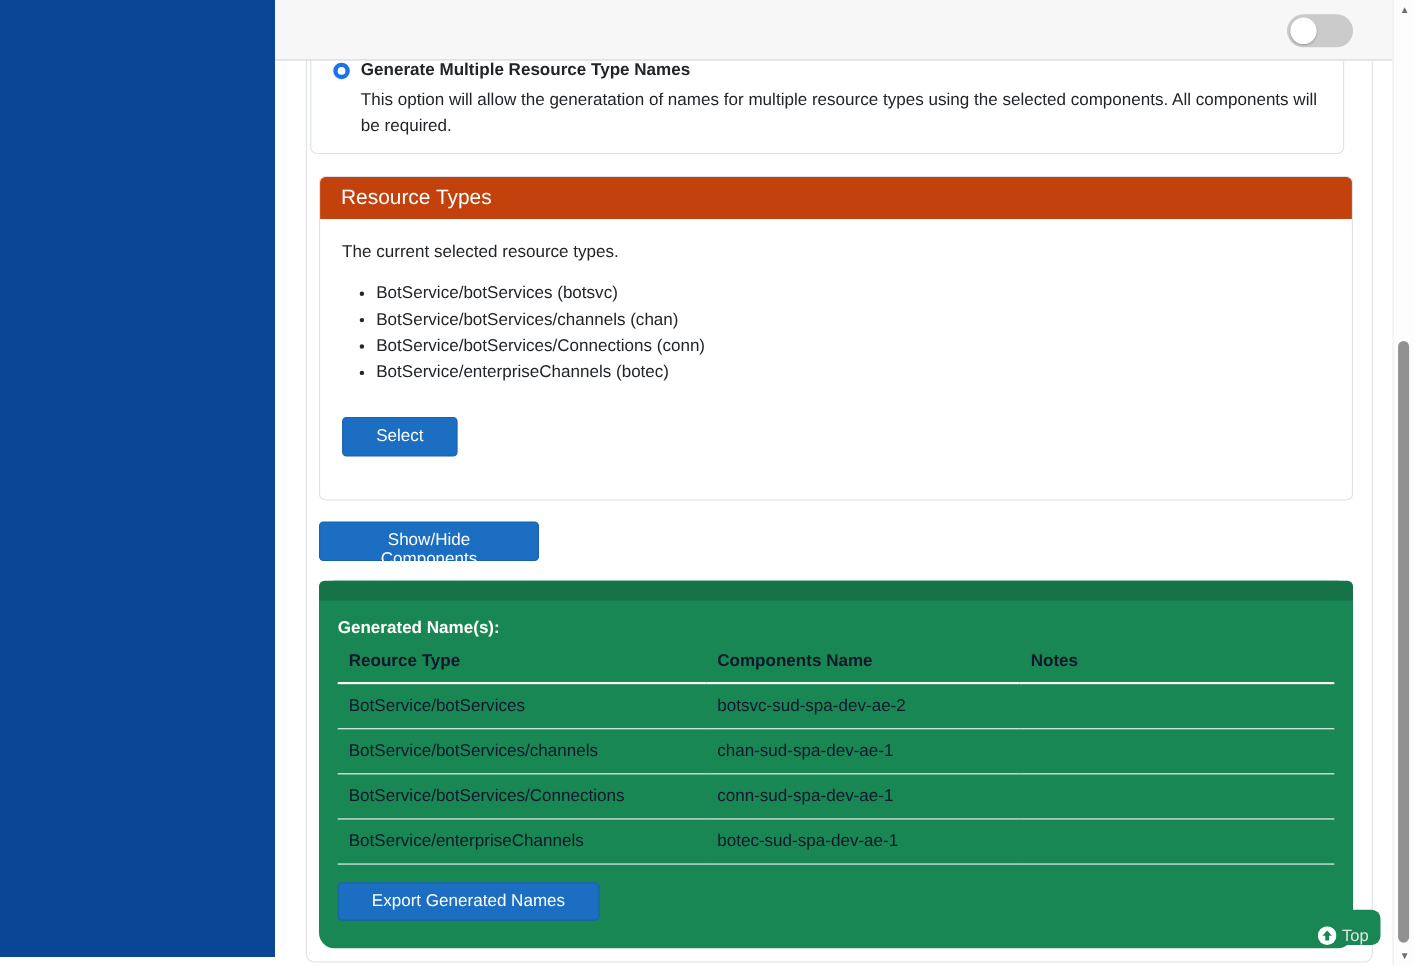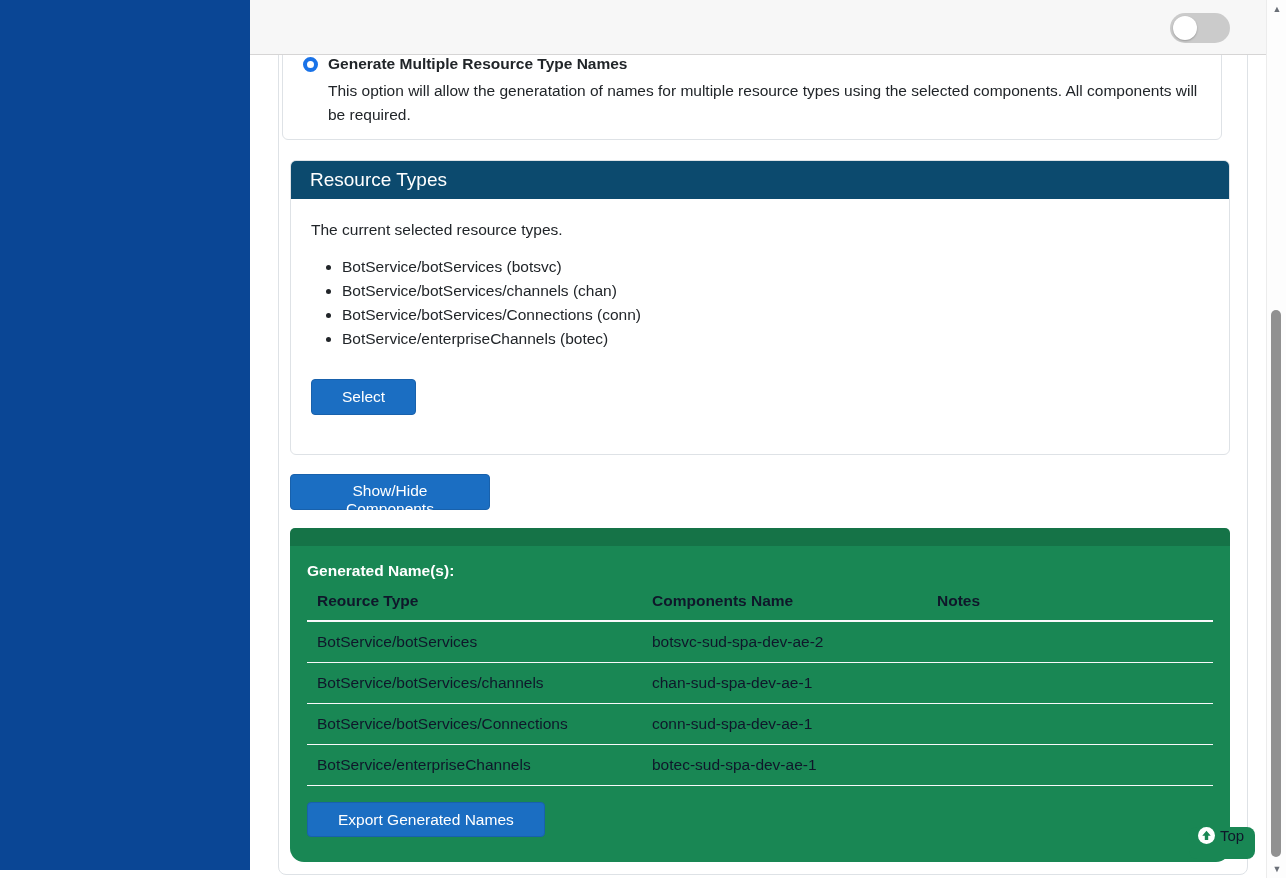--- a/index.html
+++ b/index.html
@@ -40,21 +40,21 @@
   .radio {
     width: 15px; height: 15px; border-radius: 50%;
     border: 4.5px solid #1a73e8; background: #fff;
     margin: 2px 10px 0 0; flex: none; cursor: pointer;
   }
   .option-label { font-weight: bold; font-size: 15.5px; line-height: 18px; }
   .option-desc  { font-size: 15.5px; line-height: 24px; width: 875px; margin-top: 6px; }
 
   .rt-card { left: 290px; top: 160px; width: 940px; height: 295px; }
   .rt-header {
-    height: 38px; background: #0c4a6e; color: #fff;
+    height: 38px; background: #c2410c; color: #fff;
     font-size: 19px; line-height: 38px; padding-left: 19px;
     border-radius: 5px 5px 0 0;
   }
   .rt-body { padding: 22px 20px 0 20px; font-size: 15.5px; }
   .rt-body ul { margin: 16px 0 0 0; padding-left: 31px; }
   .rt-body li { line-height: 24px; font-size: 15.5px; }
 
   
   .btn {
     background: #1b6ec2; border: 1px solid #1861ac; color: #fff;
@@ -90,22 +90,22 @@
     padding: 11px 10px;
     border-bottom: 1px solid #f8f9fa;
   }
   .export-btn { margin-top: 16px; height: 35px; }
 
   
   .top-btn {
     position: absolute; left: 1189px; top: 827px;
     height: 32px; padding: 0 11px 0 9px;
     background: #198754; border: none; border-radius: 8px;
-    color: #0f172a; font-size: 15px; font-family: "Liberation Sans", sans-serif;
-    display: flex; align-items: flex-start; gap: 5px; cursor: pointer;
+    color: #e5e5e5; font-size: 15px; font-family: "Liberation Sans", sans-serif;
+    display: flex; align-items: flex-end; gap: 5px; cursor: pointer;
     z-index: 6;
   }
 
   
   .topbar {
     position: absolute; left: 250px; top: 0;
     width: 1016px; height: 55px;
     background: #f7f7f7; border-bottom: 1px solid #d6d5d5;
     z-index: 5;
   }

